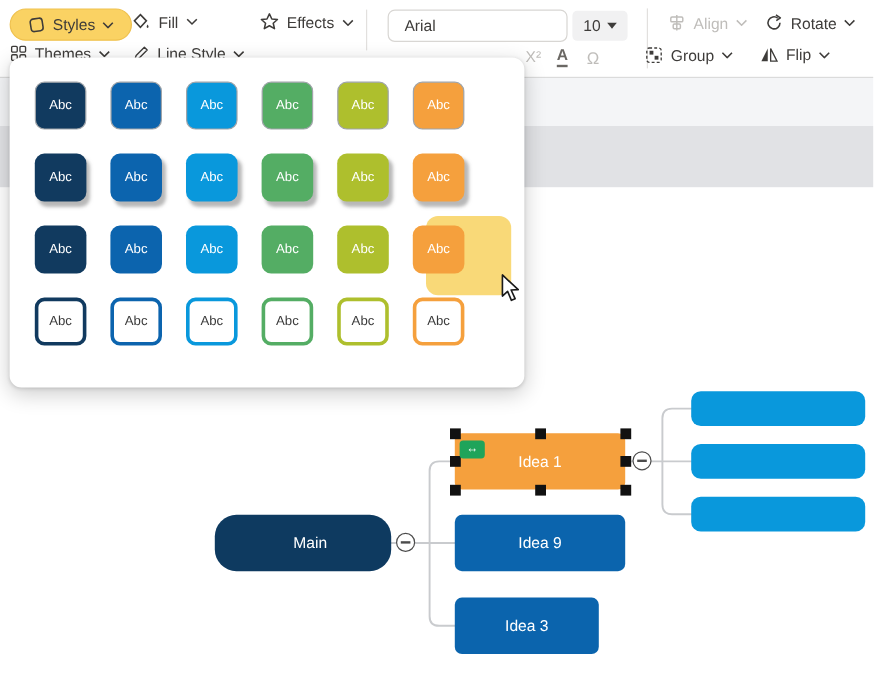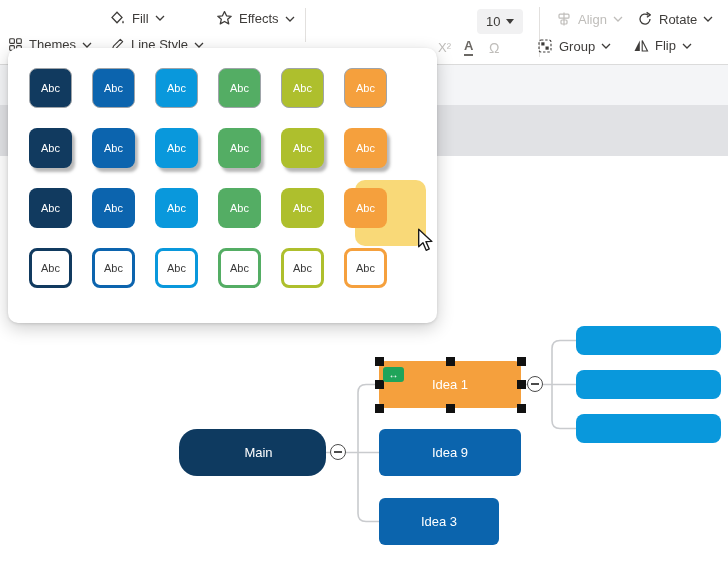--- a/index.html
+++ b/index.html
@@ -56,20 +56,33 @@
 
   .cursor{position:absolute;left:417px;top:228px;z-index:30;pointer-events:none;}
 </style>
 </head>
 <body>
 
 <div id="screen">
 
   <div class="toolbar">
 
+    <div class="tb-item pill" style="left:8px;top:7px;">
+      <span>
+        <svg width="15" height="15" viewBox="0 0 15 15">
+            <rect x="2.5" y="2.5" width="10" height="10.5" rx="2.5" transform="rotate(-9 7.5 7.5)" fill="none" stroke="#3E3C3A" stroke-width="1.3"></rect>
+          </svg>
+      </span>
+      <span>Styles</span>
+      <span>
+        <svg width="10" height="6" viewBox="0 0 10 6">
+            <path d="M1 1l4 4 4-4" fill="none" stroke="#3E3C3A" stroke-width="1.3"></path>
+          </svg>
+      </span>
+    </div>
 
     <div class="tb-item" style="left:110px;top:10px;">
       <span>
         <svg width="16" height="16" viewBox="0 0 16 16">
             <path d="M7 2.2 L12 7.4 L7 12.8 L2 7.4 Z" fill="none" stroke="#3E3C3A" stroke-width="1.3"></path>
             <path d="M13 10.4 q1.6 2.2 0 3 q-1.6 -.8 0 -3" fill="#3E3C3A"></path>
           </svg>
       </span>
       <span>Fill</span>
       <span>
@@ -88,20 +101,21 @@
       <span>Effects</span>
       <span>
         <svg width="10" height="6" viewBox="0 0 10 6">
             <path d="M1 1l4 4 4-4" fill="none" stroke="#3E3C3A" stroke-width="1.3"></path>
           </svg>
       </span>
     </div>
 
     <div class="vdiv" style="left:305px;top:8px;height:34px;"></div>
 
+    <input class="font-input" readonly="" value="Arial" style="">
 
     <div class="size-dd">
       <span>10</span>
       <span class="caret-down"></span>
     </div>
 
     <div class="vdiv" style="left:539px;top:7px;height:50px;"></div>
 
     <div class="tb-item disabled" style="left:556px;top:11px;">
       <span>

